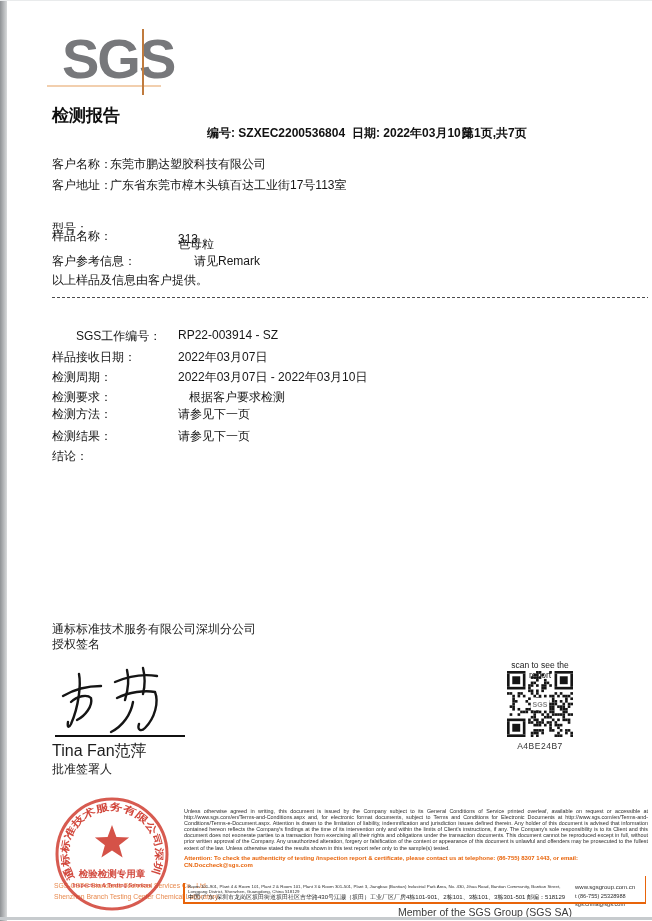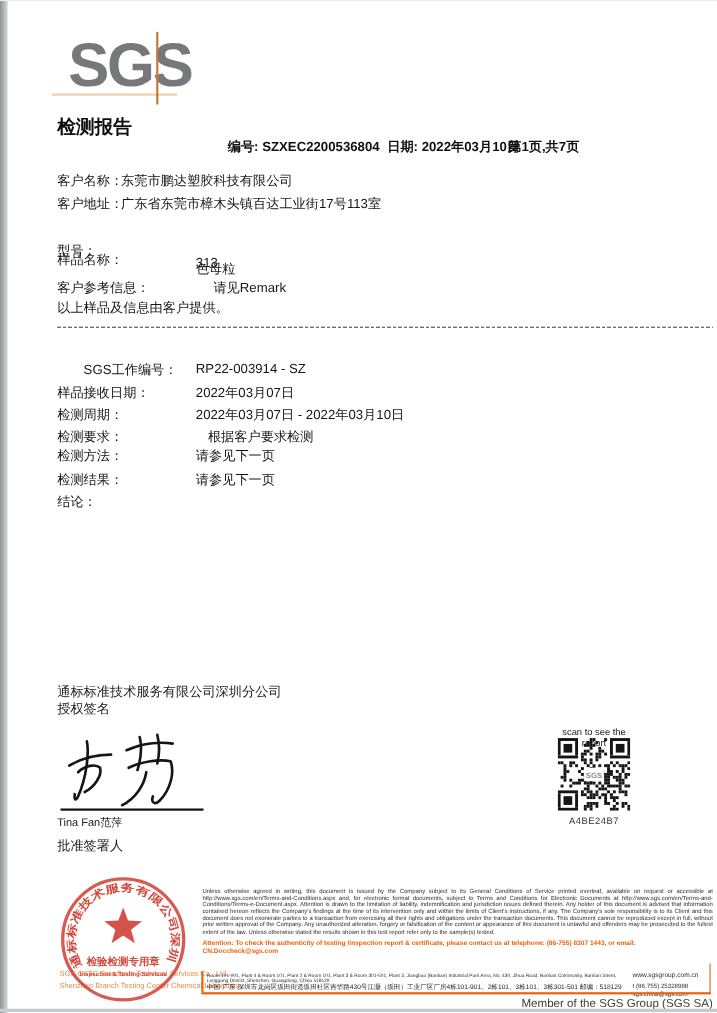--- a/index.html
+++ b/index.html
@@ -18,38 +18,38 @@
   .logo-hline{position:absolute;left:47px;top:85px;width:114px;height:2px;background:#f2cfae;}
   .logo-vline{position:absolute;left:142px;top:29px;width:2px;height:66px;background:#c07b3e;}
   .title{position:absolute;left:52px;top:104px;font-size:17px;font-weight:bold;color:#0e0e0e;}
   .dashes{position:absolute;left:52px;top:297px;width:596px;height:1px;
           background:repeating-linear-gradient(to right,#4a4a4a 0 3px,transparent 3px 5px);}
   .para{position:absolute;left:178px;top:444px;width:468px;font-size:12px;line-height:17px;
         color:#161616;text-align:justify;}
   .sig-company{position:absolute;left:52px;top:621px;font-size:12px;}
   .sig-auth{position:absolute;left:52px;top:636px;font-size:12px;}
   .sig-line{position:absolute;left:55px;top:735px;width:130px;height:2px;background:#111;}
-  .sig-name{position:absolute;left:52px;top:741px;font-size:10px;}
+  .sig-name{position:absolute;left:52px;top:741px;font-size:16px;}
   .sig-title{position:absolute;left:52px;top:761px;font-size:12px;}
   .qr-caption{position:absolute;left:505px;top:660px;width:70px;text-align:center;font-size:8.5px;color:#222;}
   .qr-box{position:absolute;left:507px;top:671px;width:66px;height:66px;}
   .qr-code-text{position:absolute;left:505px;top:741px;width:70px;text-align:center;font-size:8.5px;color:#333;letter-spacing:0.5px;}
   .stamp{position:absolute;left:52px;top:794px;width:120px;height:120px;opacity:.93;}
   .legal{position:absolute;left:184px;top:808px;width:464px;font-size:5.4px;line-height:6.1px;
          color:#2e2e2e;text-align:justify;white-space:normal;}
   .attention{position:absolute;left:184px;top:855px;width:464px;font-size:6px;line-height:7px;
              font-weight:bold;color:#e8640a;white-space:normal;}
   .addr-en{position:absolute;left:188px;top:884px;width:382px;font-size:4.4px;line-height:5px;color:#2e2e2e;white-space:normal;overflow:hidden;height:10px;}
   .addr-cn{position:absolute;left:188px;top:893px;width:382px;font-size:6px;color:#1e1e1e;}
   .addr-site{position:absolute;left:575px;top:884px;font-size:6px;color:#2e2e2e;}
   .addr-phone{position:absolute;left:575px;top:893px;font-size:5.6px;color:#2e2e2e;}
   .addr-vsep{position:absolute;left:183px;top:883px;width:1.5px;height:19px;background:#e8640a;}
   .foot-hline{position:absolute;left:183px;top:902px;width:463px;height:2px;background:#e8640a;}
   .foot-vline{position:absolute;left:644.5px;top:876px;width:1.5px;height:28px;background:#e8640a;}
-  .member{position:absolute;left:398px;top:906px;width:250px;text-align:right;font-size:10.5px;color:#3c3c3c;}
+  .member{position:absolute;left:398px;top:906px;width:250px;text-align:left;font-size:10.5px;color:#3c3c3c;}
   .co-line1{position:absolute;left:54px;top:882px;font-size:6.8px;color:#e88a4f;}
   .co-line2{position:absolute;left:54px;top:893px;font-size:6.8px;color:#e88a4f;}
   .sig-svg{position:absolute;left:57px;top:662px;width:128px;height:74px;}
 </style>
 </head>
 <body>
 
 <div class="page">
   <div class="edge-left"></div>
   <div class="edge-top"></div>

